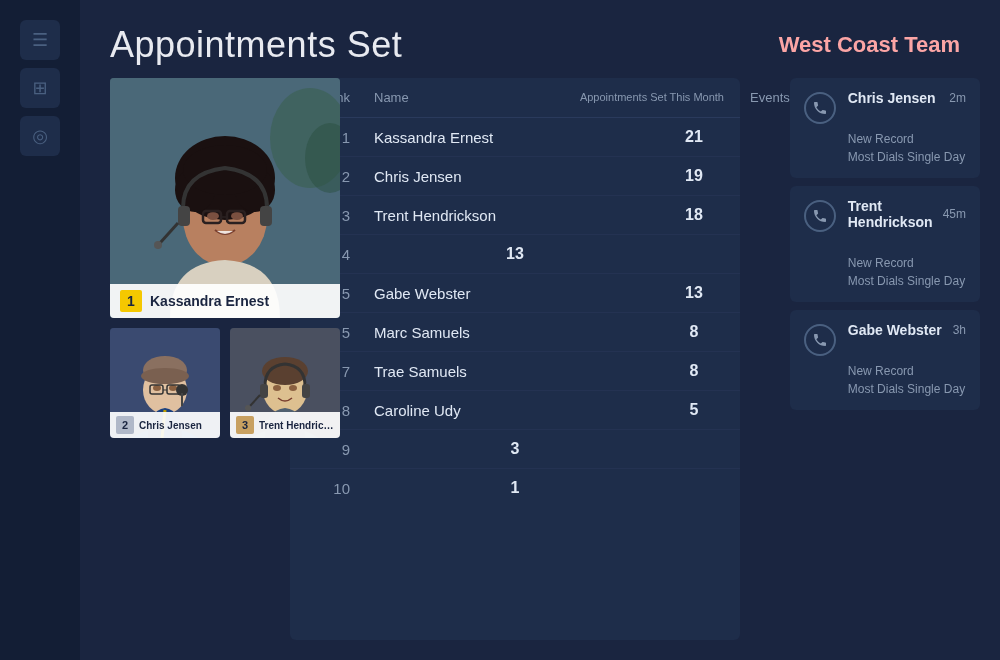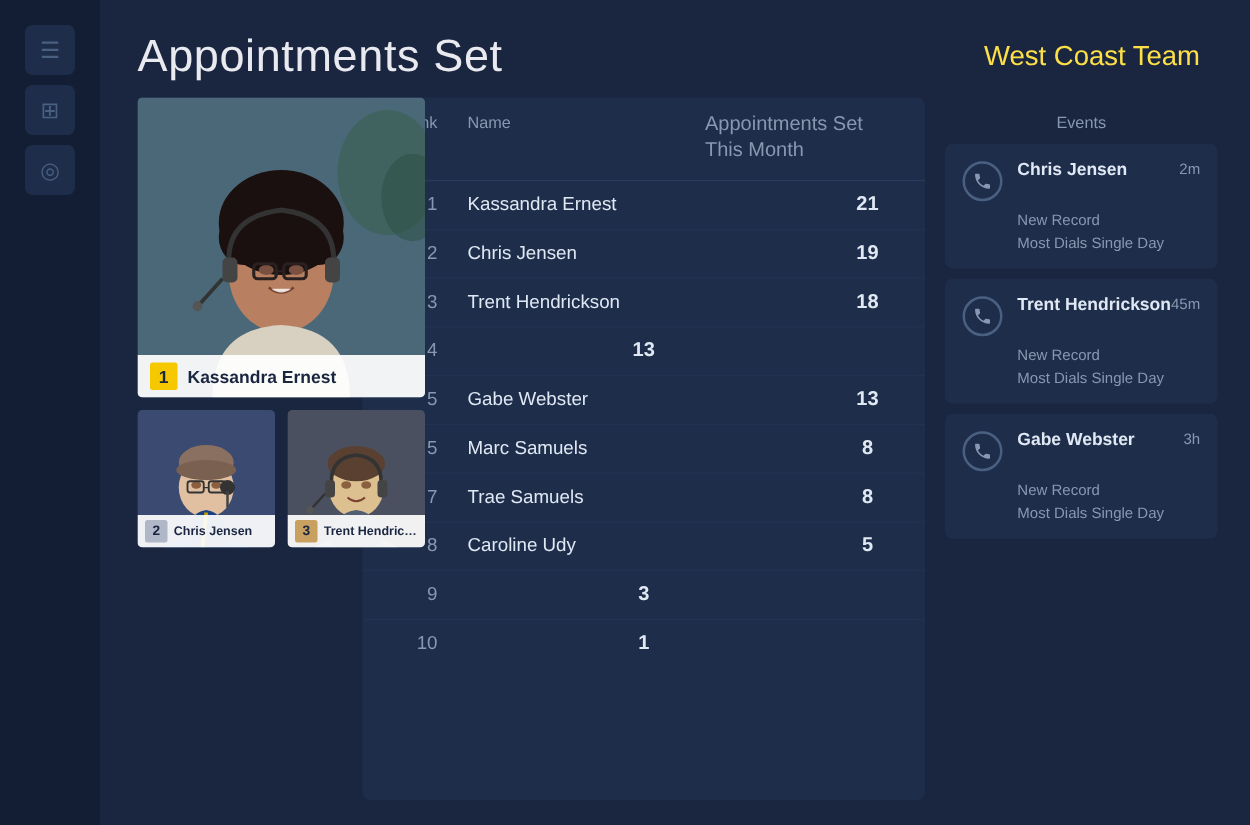--- a/index.html
+++ b/index.html
@@ -28,22 +28,22 @@
       padding: 24px 40px 12px 110px;
     }
     .header-title {
       font-size: 36px;
       font-weight: 300;
       color: #e8eaf0;
       letter-spacing: 0.5px;
     }
     .header-team {
       font-size: 22px;
-      font-weight: 400;
-      color: #fde047;
+      font-weight: 700;
+      color: #fca5a5;
     }
 
     
     .main-content {
       display: flex;
       flex: 1;
       padding: 0 20px 20px 20px;
       gap: 0;
     }
 
@@ -175,21 +175,21 @@
       grid-template-columns: 60px 1fr 160px;
       padding: 12px 16px;
       color: #8898b0;
       font-size: 13px;
       font-weight: 400;
       border-bottom: 1px solid #2a3a5c;
     }
 
     .table-header .col-rank { text-align: right; padding-right: 16px; }
     .table-header .col-name { padding-left: 8px; }
-    .table-header .col-appts { text-align: left; font-size: 16px; line-height: 1.3; }
+    .table-header .col-appts { text-align: right; font-size: 11px; line-height: 1.3; }
 
     .table-row {
       display: grid;
       grid-template-columns: 60px 1fr 60px;
       padding: 10px 16px;
       border-bottom: 1px solid #243252;
       align-items: center;
     }
 
     .table-row:last-child { border-bottom: none; }
@@ -213,23 +213,22 @@
       font-size: 16px;
       font-weight: 600;
       color: #e0e8f4;
     }
 
     
     .events-panel {
       width: 230px;
       flex-shrink: 0;
       display: flex;
-      flex-direction: column;
+      flex-direction: row;
       gap: 0;
-      align-items: center;
     }
 
     .events-header {
       color: #8898b0;
       font-size: 13px;
       padding: 12px 0 10px 0;
     }
 
     .event-card {
       background: #1e2d4a;

